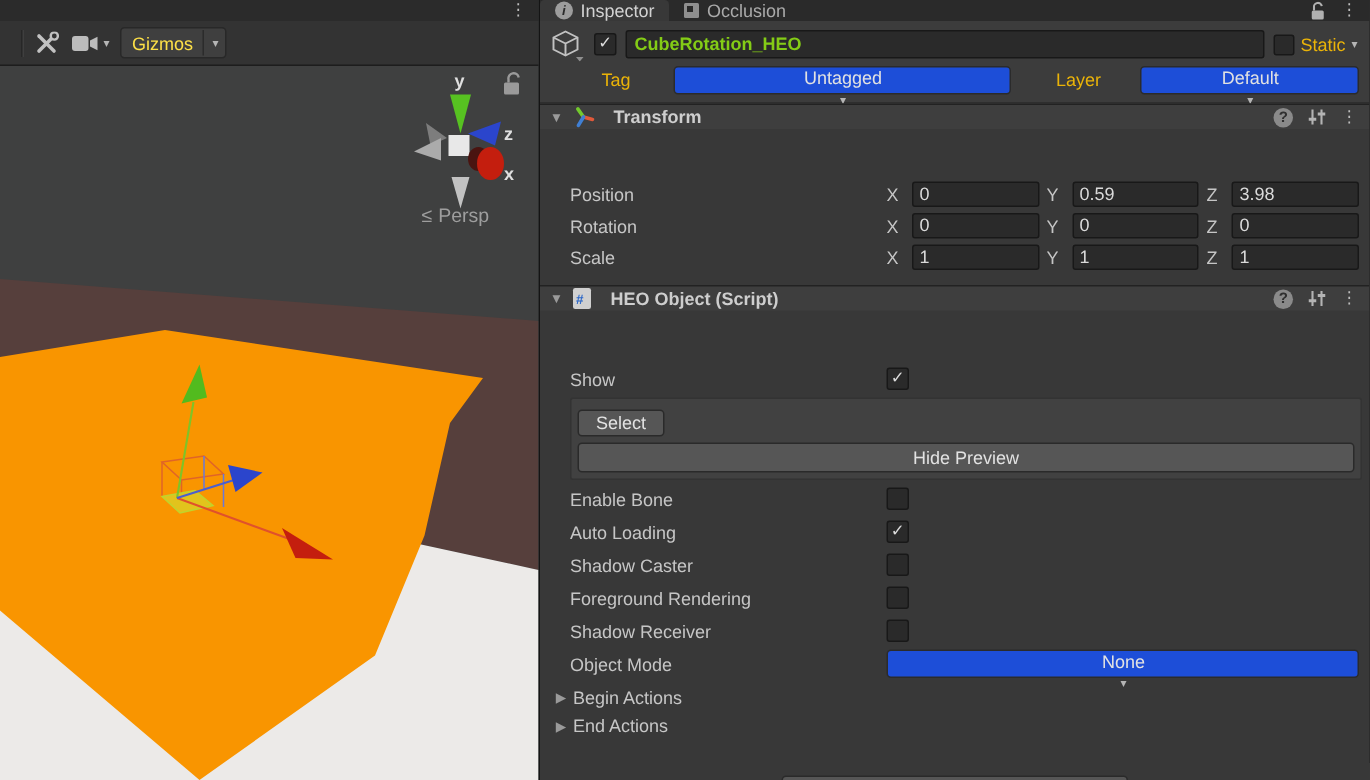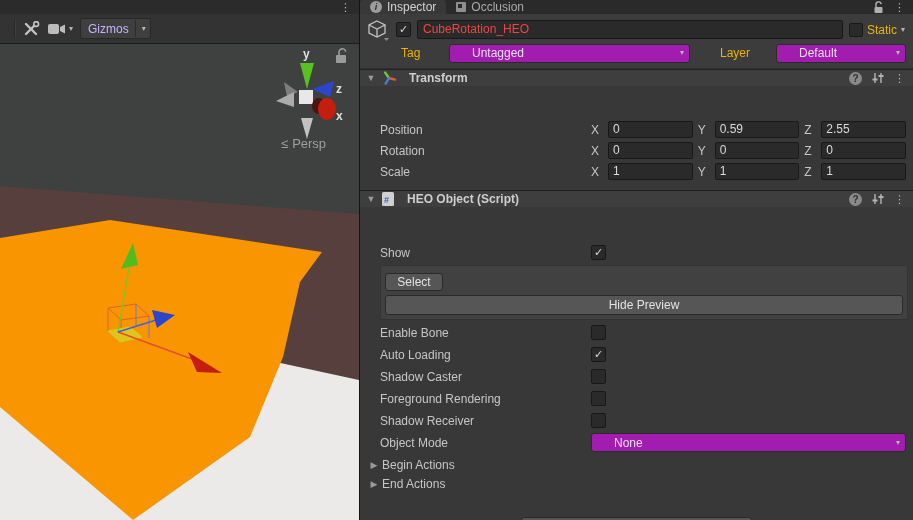--- a/index.html
+++ b/index.html
@@ -7,45 +7,45 @@
         font-family:"Liberation Sans",sans-serif;font-size:12px;color:#c6c6c6;
         background:#383838;-webkit-font-smoothing:antialiased;}
   
   .scene{position:absolute;left:0;top:0;width:359px;height:520px;background:#3f4040;border-right:1px solid #141414;}
   .scene-strip{height:14px;background:#2b2b2b;display:flex;justify-content:flex-end;align-items:center;padding:0 8px;}
   .menu-dots{color:#bdbdbd;font-size:11px;line-height:10px;cursor:default;}
   .scene-toolbar{height:29px;background:#333333;border-bottom:1px solid #1d1d1d;display:flex;align-items:center;gap:7px;padding:0 6px 0 14px;}
   .tb-sep{width:1px;height:18px;background:#272727;border-right:1px solid #3f3f3f;}
   .tb-btn{display:flex;align-items:center;gap:3px;height:20px;}
   .gizmos-btn{background:#3f3f3f;border:1px solid #282828;border-radius:3px;height:19px;display:flex;align-items:center;padding:0 4px 0 7px;gap:6px;}
-  .gizmos-btn .lbl{color:#c4b5fd;}
+  .gizmos-btn .lbl{color:#fde047;}
   .dd-arr{color:#b5b5b5;font-size:8px;line-height:8px;}
   .gb-sep{width:1px;height:17px;background:#2b2b2b;}
   .tb-search{flex:1;height:18px;background:#272727;border:1px solid #1e1e1e;border-radius:9px;display:flex;align-items:center;gap:4px;padding:0 8px;margin-right:2px;}
   .tb-search .ph{color:#8f8f8f;}
   .viewport{position:absolute;left:0;top:44px;width:359px;height:476px;}
   
   .inspector{position:absolute;left:360px;top:0;width:553px;height:520px;background:#383838;display:flex;flex-direction:column;}
   .tabbar{height:22px;background:#2a2a2a;display:flex;align-items:stretch;}
   .tab{display:flex;align-items:center;gap:5px;padding:0 10px;color:#aaaaaa;}
   .tab.active{background:#383838;color:#d2d2d2;border-radius:3px 3px 0 0;}
   .info-ic{width:12px;height:12px;border-radius:50%;background:#9d9d9d;color:#2b2b2b;font-size:9px;font-weight:bold;text-align:center;line-height:12px;font-style:italic;}
   .occl-ic{width:10px;height:10px;background:#8f8f8f;border-radius:1px;position:relative;}
   .occl-ic:after{content:"";position:absolute;left:2px;top:2px;width:4px;height:4px;background:#2a2a2a;}
   .tab-right{margin-left:auto;display:flex;align-items:center;gap:10px;padding:0 8px;}
   .go-header{background:#3c3c3c;padding:5px 6px 6px 6px;border-bottom:1px solid #2e2e2e;}
   .go-row1{display:flex;align-items:center;gap:6px;height:21px;}
   .go-row2{display:flex;align-items:center;height:18px;margin-top:4px;padding-left:35px;gap:22px;}
   .cb{width:13px;height:13px;background:#2a2a2a;border:1px solid #181818;border-radius:2px;color:#dcdcdc;
       font-size:11px;line-height:12px;text-align:center;flex:none;}
-  .namefield{flex:1;height:17px;background:#2a2a2a;border:1px solid #181818;border-radius:2px;color:#ef4444;
-      font-weight:normal;line-height:17px;padding:0 5px;}
+  .namefield{flex:1;height:17px;background:#2a2a2a;border:1px solid #181818;border-radius:2px;color:#84cc16;
+      font-weight:bold;line-height:17px;padding:0 5px;}
   .static-grp{display:flex;align-items:center;gap:4px;padding-right:2px;}
-  .dd{background:#a21caf;border:1px solid #2b2b2b;border-radius:3px;height:17px;display:flex;align-items:center;
-      justify-content:space-between;color:#e2e2e2;padding:0 5px 0 22px;gap:4px;}
+  .dd{background:#1d4ed8;border:1px solid #2b2b2b;border-radius:3px;height:17px;display:flex;align-items:center;
+      justify-content:space-between;color:#e2e2e2;padding:0 5px 0 6px;gap:4px;flex-direction:column;}
   .dd-tag{width:212px;}
   .dd-layer{flex:1;margin-right:1px;}
   .lab{color:#eab308;}
   .comp-h{height:24px;background:#3e3e3e;border-top:1px solid #222222;display:flex;align-items:center;gap:5px;padding:0 6px;}
   .fold{color:#9a9a9a;font-size:9px;width:10px;text-align:center;flex:none;}
   .comp-title{font-weight:bold;color:#cecece;flex:1;padding-left:7px;}
   .hicons{display:flex;align-items:center;gap:9px;padding-right:2px;}
   .qicon{width:13px;height:13px;border-radius:50%;background:#8a8a8a;color:#303030;font-size:10px;font-weight:bold;line-height:13px;text-align:center;}
   .body-rows{padding:4px 0 6px 0;margin-top:31px;}
   .prow{display:flex;align-items:center;height:17px;margin:0 7px 4px 20px;}
@@ -219,21 +219,21 @@
     </div>
     <div class="body-rows">
       <div class="prow">
         <div class="plabel">Position</div>
         <div class="tfgroup">
           <span class="axis">X</span>
           <div class="tfield">0</div>
           <span class="axis">Y</span>
           <div class="tfield">0.59</div>
           <span class="axis">Z</span>
-          <div class="tfield">2.55</div>
+          <div class="tfield">3.98</div>
         </div>
       </div>
       <div class="prow">
         <div class="plabel">Rotation</div>
         <div class="tfgroup">
           <span class="axis">X</span>
           <div class="tfield">0</div>
           <span class="axis">Y</span>
           <div class="tfield">0</div>
           <span class="axis">Z</span>

